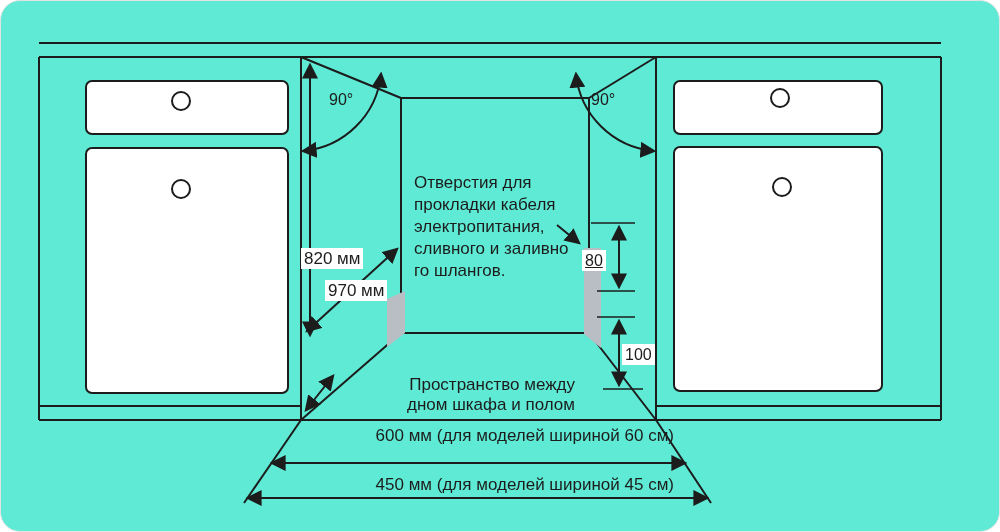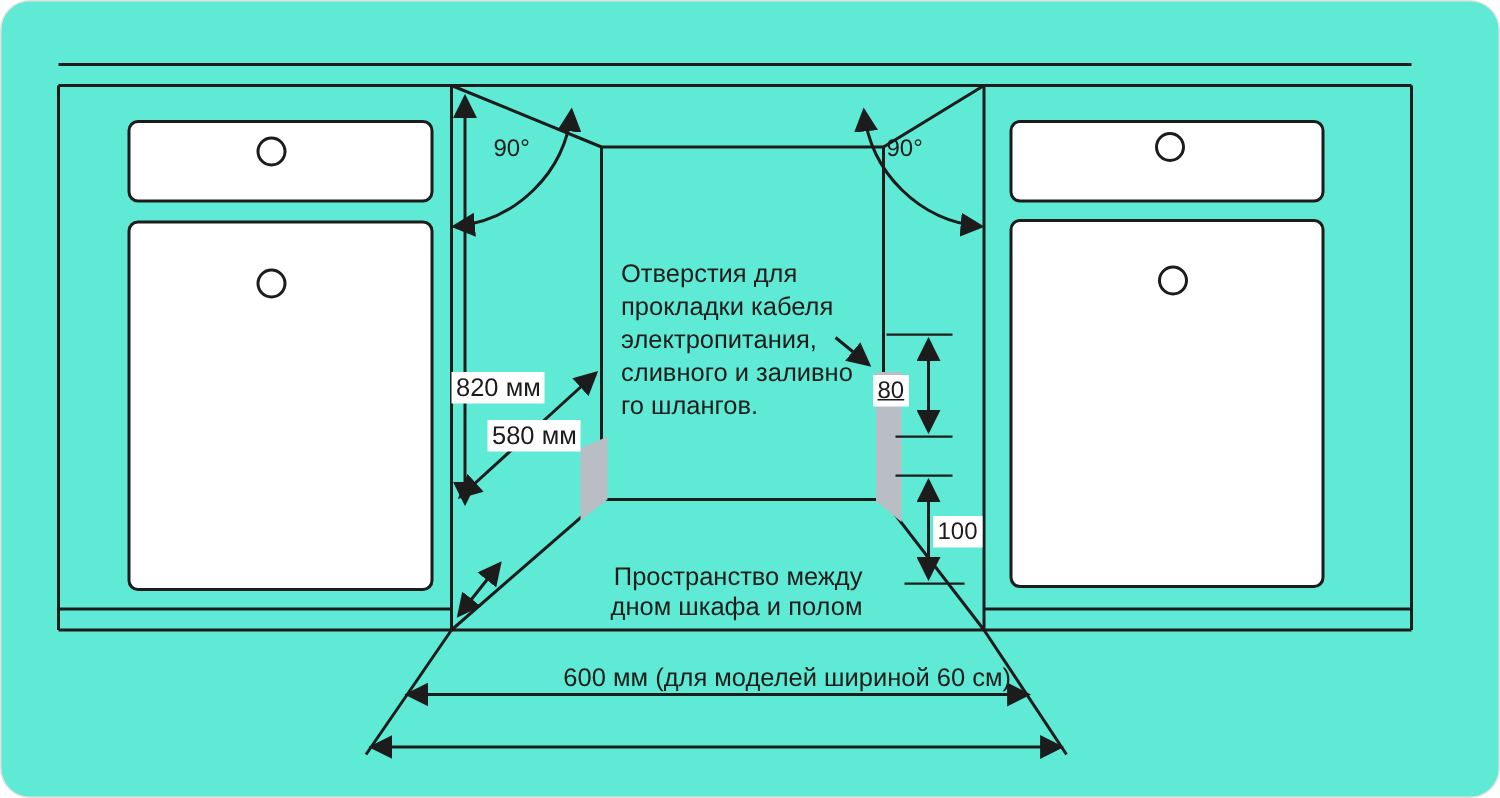--- a/index.html
+++ b/index.html
@@ -103,31 +103,32 @@
       <line x1="247" y1="497" x2="706" y2="497" marker-start="url(#arr)" marker-end="url(#arr)"></line>
     </g>
   </svg>
 
   <div class="lbl small" style="left:328px;top:88px;">90°</div>
 
   <div class="lbl small" style="left:590px;top:88px;">90°</div>
 
   <div class="lbl bg" style="left:300px;top:221px;margin-top:26px;">820 мм</div>
 
-  <div class="lbl bg" style="left:324px;top:279px;">580 мм</div>
+  <div class="lbl bg" style="left:324px;top:279px;">970 мм</div>
 
   <div class="lbl" style="left:413px;top:171px;width:180px;line-height:22px;">Отверстия для
 прокладки кабеля
 электропитания,
 сливного и заливно
 го шлангов.</div>
 
   <div class="lbl bg small" style="left:581px;top:249px;text-decoration:underline;">80</div>
 
   <div class="lbl bg small" style="left:621px;top:343px;">100</div>
 
   <div class="lbl center" style="left:386px;top:374px;width:188px;line-height:20px;">Пространство между
 дном шкафа и полом</div>
 
-  <div class="lbl center" style="left:273px;top:440px;width:400px;">600 мм (для моделей шириной 60 см)</div>
+  <div class="lbl center" style="left:273px;top:424px;width:400px;">600 мм (для моделей шириной 60 см)</div>
 
+  <div class="lbl center" style="left:273px;top:473px;width:400px;">450 мм (для моделей шириной 45 см)</div>
 
 </div>
 
 </body></html>

